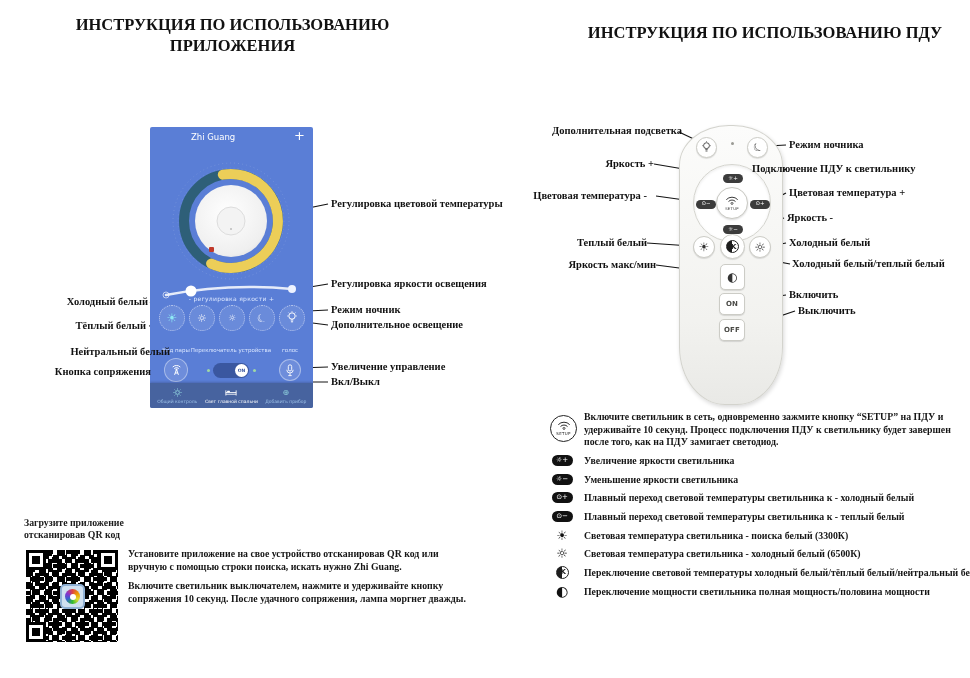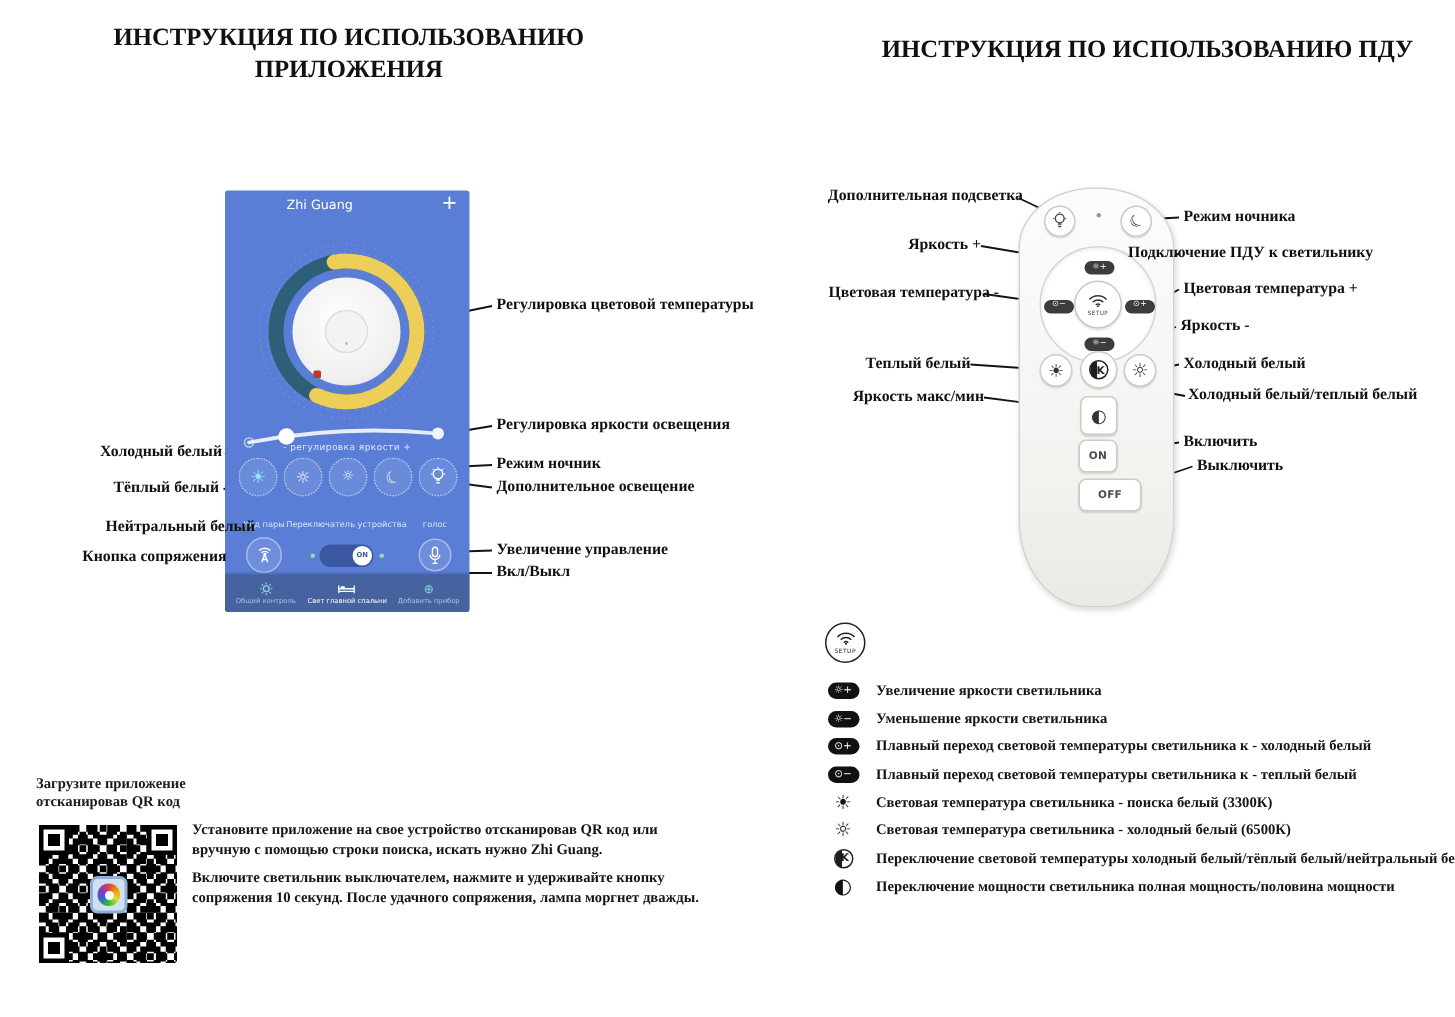--- a/index.html
+++ b/index.html
@@ -299,46 +299,47 @@
     <div class="rbtn circ" style="left:69px; top:110px; width:22px; height:22px">
       <span class="glyph" style="font-size:13px">☼</span>
     </div>
 
     <div class="rbtn sq" style="left:40px; top:138px; width:25px; height:26px">
       <span class="glyph" style="font-size:12px">◐</span>
     </div>
     <div class="rbtn sq" style="left:39px; top:167px; width:26px; height:22px">
       <span class="onoff">ON</span>
     </div>
-    <div class="rbtn sq" style="left:39px; top:193px; width:42px; height:22px">
+    <div class="rbtn sq" style="left:39px; top:193px; width:26px; height:22px">
       <span class="onoff">OFF</span>
     </div>
   </div>
 
   <div class="lbl r" style="right:288px; top:125px">Дополнительная подсветка</div>
   <div class="lbl r" style="right:316px; top:158px">Яркость +</div>
-  <div class="lbl r" style="right:304px; top:190px">Цветовая температура -</div>
+  <div class="lbl r" style="right:323px; top:190px">Цветовая температура -</div>
   <div class="lbl r" style="right:323px; top:237px">Теплый белый</div>
   <div class="lbl r" style="right:314px; top:259px">Яркость макс/мин</div>
   <div class="lbl" style="left:789px; top:139px">Режим ночника</div>
   <div class="lbl" style="left:752px; top:163px">Подключение ПДУ к светильнику</div>
   <div class="lbl" style="left:789px; top:187px">Цветовая температура +</div>
   <div class="lbl" style="left:787px; top:212px">Яркость -</div>
   <div class="lbl" style="left:789px; top:237px">Холодный белый</div>
   <div class="lbl" style="left:792px; top:258px">Холодный белый/теплый белый</div>
   <div class="lbl" style="left:789px; top:289px">Включить</div>
   <div class="lbl" style="left:798px; top:305px">Выключить</div>
 
   <div class="note-ic">
     <svg width="14" height="9" viewBox="0 0 16 10">
       <path d="M1.5 4 A9 9 0 0 1 14.5 4 M4 6.2 A5.5 5.5 0 0 1 12 6.2 M6.3 8.2 A2.6 2.6 0 0 1 9.7 8.2" fill="none" stroke="#222" stroke-width="1.1"></path>
       <circle cx="8" cy="9.2" r=".8" fill="#222"></circle>
     </svg>
     <span class="s-tx">SETUP</span>
   </div>
+  <div class="note-tx">Включите светильник в сеть, одновременно зажмите кнопку “SETUP” на ПДУ и удерживайте 10 секунд. Процесс подключения ПДУ к светильнику будет завершен после того, как на ПДУ замигает светодиод.</div>
 
   <div class="lg-row" style="top:453px">
     <span class="lg-ic">
         <span class="lg-pill">☼+</span>
       </span>
     <span class="lg-tx">Увеличение яркости светильника</span>
   </div>
   <div class="lg-row" style="top:472px">
     <span class="lg-ic">
         <span class="lg-pill">☼−</span>

